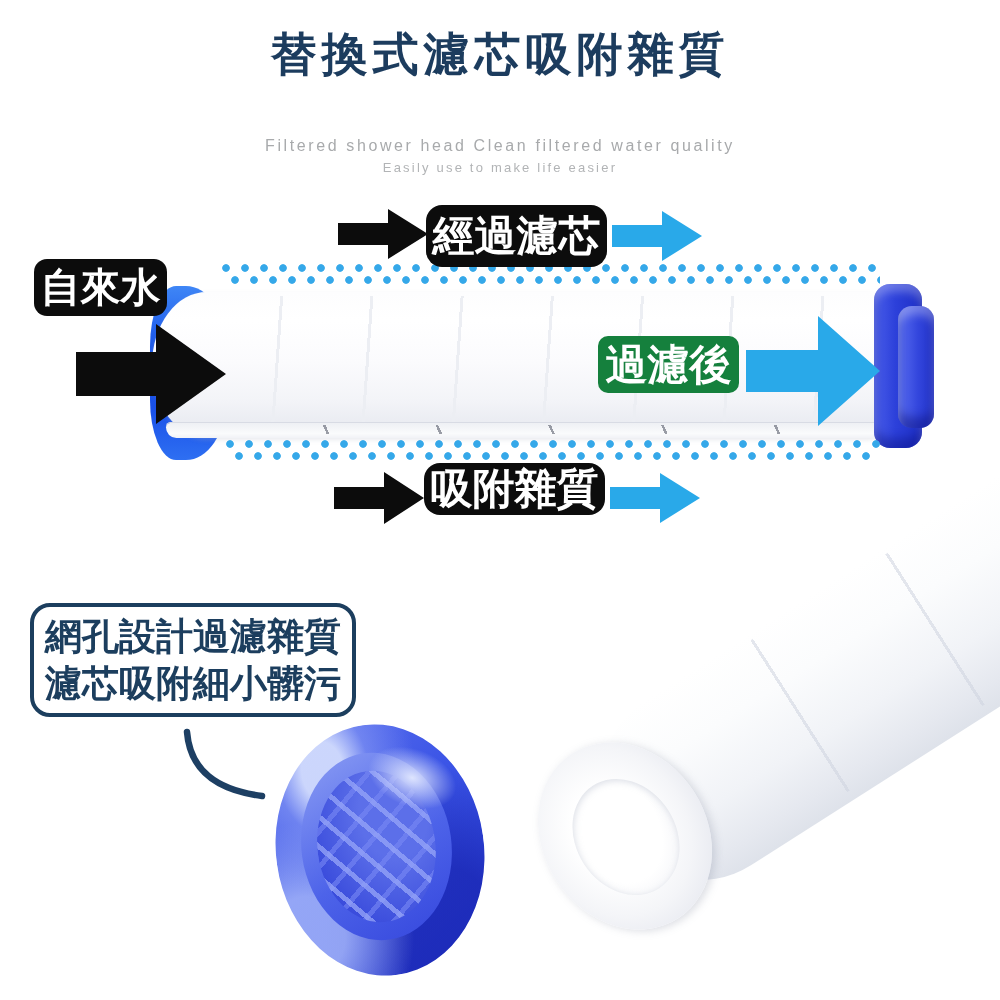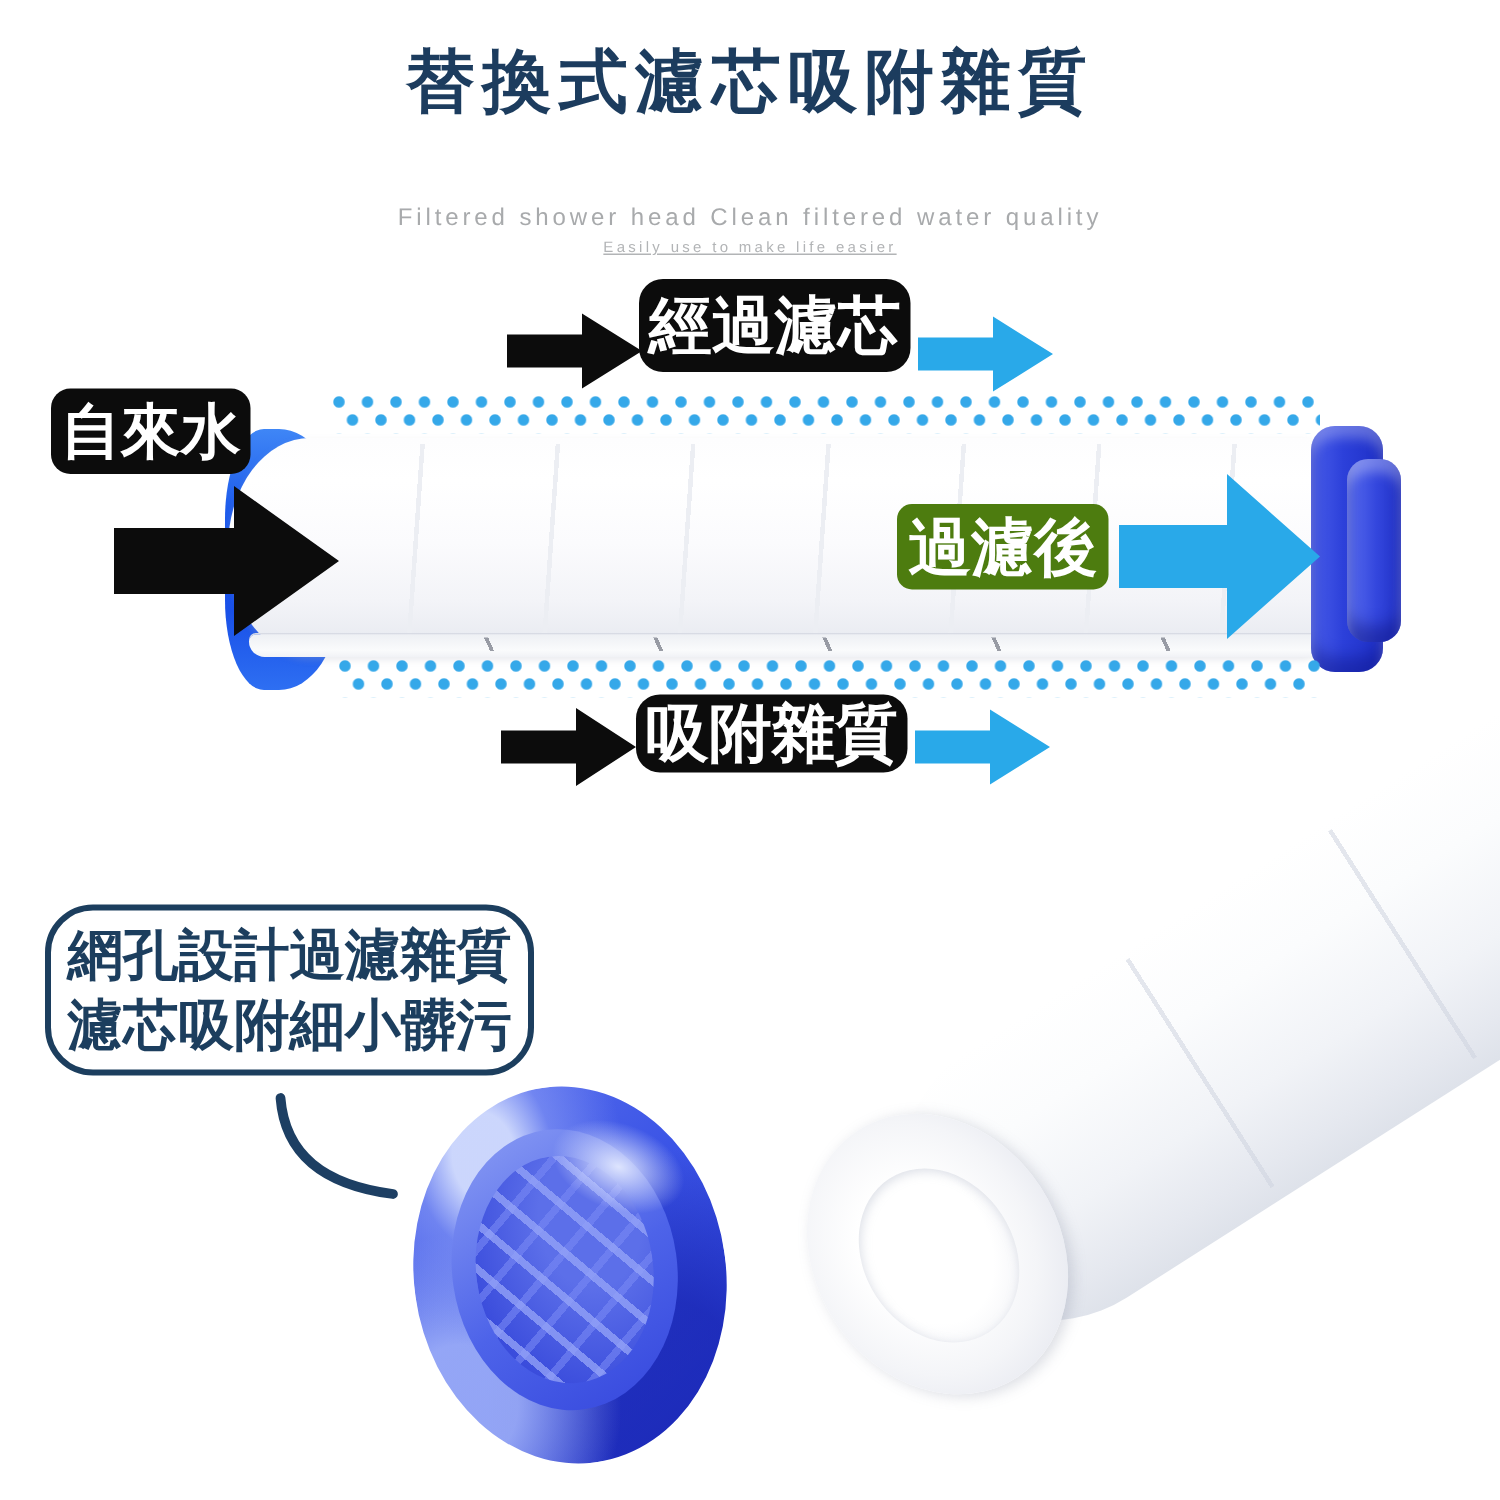--- a/index.html
+++ b/index.html
@@ -7,31 +7,31 @@
     position:relative;width:1000px;height:1000px;background:#ffffff;overflow:hidden;
     font-family:"Liberation Sans",sans-serif;
   }
   
   .title{
     position:absolute;top:24px;left:0;right:0;text-align:center;
     font-size:46px;font-weight:900;color:#1c3c5e;letter-spacing:5px;white-space:nowrap;
   }
   .subtitle{position:absolute;top:137px;left:0;right:0;text-align:center;color:#a8aaac;}
   .subtitle .l1{font-size:16px;letter-spacing:2.6px;}
-  .subtitle .l2{font-size:10px;letter-spacing:2.2px;margin-top:5px;color:#b2b4b6;text-decoration:underline;}
+  .subtitle .l2{font-size:13px;letter-spacing:2.2px;margin-top:5px;color:#b2b4b6;}
 
   
   .pill{position:absolute;display:flex;align-items:center;justify-content:center;
     color:#fff;font-weight:900;white-space:nowrap;}
   .pill-black{background:#0c0c0c;border-radius:16px;}
-  #label-through{left:426px;top:186px;width:181px;height:62px;font-size:42px;}
+  #label-through{left:426px;top:205px;width:181px;height:62px;font-size:42px;}
   #label-tap{left:34px;top:259px;width:133px;height:57px;font-size:40px;border-radius:13px;}
   #label-adsorb{left:424px;top:463px;width:181px;height:52px;font-size:42px;}
   #label-after{left:598px;top:336px;width:141px;height:57px;font-size:42px;
-    background:#4d7c0f;border-radius:10px;}
+    background:#15803d;border-radius:10px;}
 
   .arrow{position:absolute;}
 
   
   .dots{position:absolute;height:25px;background-repeat:repeat-x;
     background-image:
       radial-gradient(circle at 4px 4px,#35a8e9 3.4px,rgba(53,168,233,0) 4.2px),
       radial-gradient(circle at 4px 4px,#35a8e9 3.4px,rgba(53,168,233,0) 4.2px);
     background-size:19px 25px,19px 25px;
     background-position:0 0,9px 12px;}
@@ -57,21 +57,21 @@
     background:repeating-linear-gradient(66deg,transparent 0 92px,rgba(75,80,95,.55) 92px 94.5px,transparent 94.5px 103px);}
   #cap-right{position:absolute;left:874px;top:284px;width:48px;height:164px;border-radius:16px;
     background:linear-gradient(90deg,#4a5eea,#2c40da 45%,#1e2fc6);
     box-shadow:inset 0 8px 8px rgba(255,255,255,.28),inset 0 -10px 10px rgba(12,18,130,.45);}
   #cap-right-boss{position:absolute;left:898px;top:306px;width:36px;height:122px;border-radius:14px;
     background:linear-gradient(90deg,#5a6ef0,#3346dd 55%,#2132c8);
     box-shadow:inset 0 9px 8px rgba(255,255,255,.3),inset 0 -11px 10px rgba(10,16,120,.45);}
 
   
   #info-box{position:absolute;left:30px;top:603px;width:318px;height:106px;background:#fff;
-    border:4.5px solid #1c3e5e;border-radius:32px;display:flex;flex-direction:column;
+    border:4.5px solid #1c3e5e;border-radius:20px;display:flex;flex-direction:column;
     align-items:center;justify-content:center;color:#1c3e5e;font-weight:900;
     font-size:37px;line-height:47px;white-space:nowrap;}
 
   
   #blue-cap{position:absolute;left:276px;top:724px;width:208px;height:252px;transform:rotate(-8deg);}
   #blue-cap .bc-outer{position:absolute;inset:0;border-radius:50%;
     background:
       radial-gradient(ellipse at 28% 16%,rgba(210,220,253,.95) 0 10%,rgba(140,158,246,.55) 22%,rgba(140,158,246,0) 44%),
       radial-gradient(ellipse at 10% 80%,rgba(170,186,250,.8) 0 14%,rgba(170,186,250,0) 40%),
       radial-gradient(ellipse at 78% 88%,rgba(18,28,165,.6) 0 22%,rgba(18,28,165,0) 55%),

